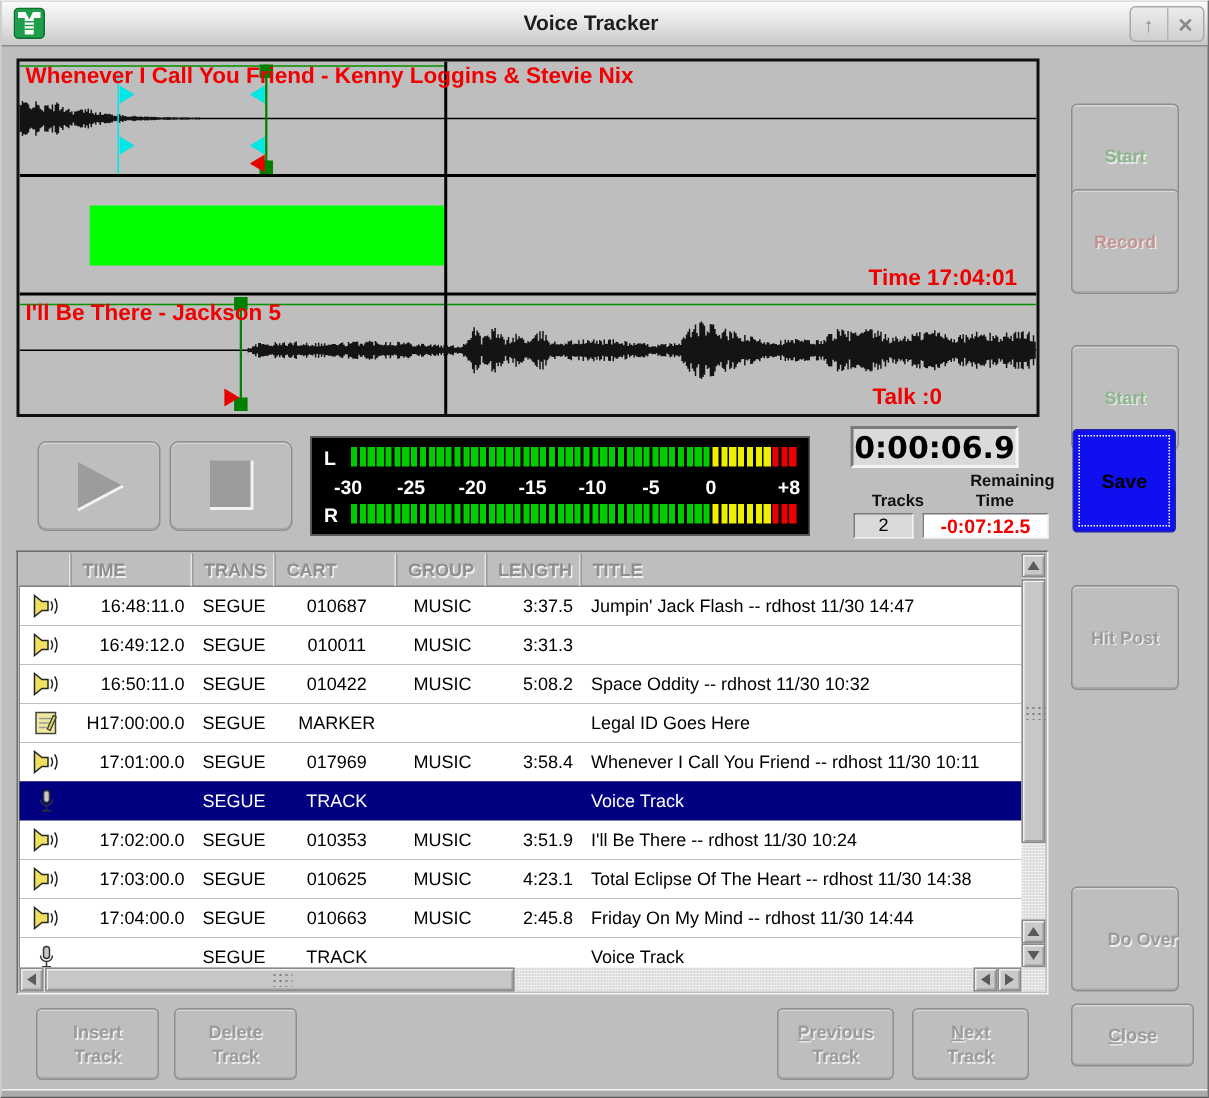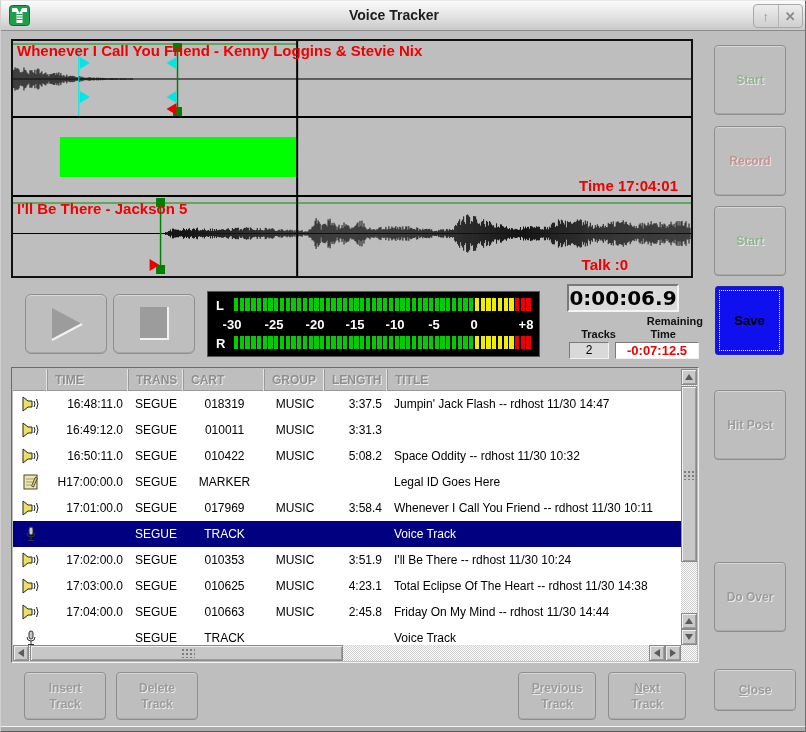--- a/index.html
+++ b/index.html
@@ -82,21 +82,21 @@
   .thumb{position:absolute;background:#C7C7C7;border:1px solid #8a8a8a;box-sizing:border-box;
     box-shadow:inset 1px 1px 0 #EFEFEF, inset -1px -1px 0 #9c9c9c;}
   .grip{position:absolute;width:14px;height:10px;
     background-image:radial-gradient(#7d7d7d 30%,transparent 32%);background-size:4px 4px;}
   
   .btn{position:absolute;background:#BEBEBE;border:1px solid #8E8E8E;border-radius:4px;
     box-shadow:inset 0 1px 0 #D6D6D6, inset 0 -1px 0 #A8A8A8;
     display:flex;align-items:center;justify-content:center;text-align:center;
     font-weight:bold;font-size:12px;line-height:1.35;}
   .emboss{color:#9B9B9B;text-shadow:1px 1px 0 #EDEDED;}
-  .tint-green{color:#8FB48F;text-shadow:1px 1px 0 #E6EFE6;}
+  .tint-green{color:#8FB48F;text-shadow:1px 1px 0 #E6EFE6;margin-top:24px;}
   .tint-red{color:#C29595;text-shadow:1px 1px 0 #F0E4E4;}
   .save-btn{position:absolute;background:var(--accent_save);border:1px solid #2222AA;border-radius:3px;
     display:flex;align-items:center;justify-content:center;color:#000;font-weight:bold;font-size:13px;text-align:center;}
   .save-btn::after{content:"";position:absolute;inset:3px;border:1px dotted #FFF;}
   .u{text-decoration:underline;}
   .bottom-bevel{position:absolute;left:0;bottom:4px;width:100%;height:1px;background:#F2F2F2;}
   .bottom-shade{position:absolute;left:0;bottom:0;width:100%;height:4px;background:#ABABAB;}
 </style>
 </head>
 <body>
@@ -211,21 +211,21 @@
     <div class="rows" id="rows">
         <div class="lrow">
     <div class="c c-icon">
             <svg width="17" height="16" viewBox="0 0 17 16">
               <polygon points="10,5 6,5 1,1 1,15 6,11 10,11" fill="#F0E060" stroke="#222" stroke-width="1"></polygon>
               <path d="M12 5 q2 3 0 6 M14.5 3 q3 5 0 10" fill="none" stroke="#222" stroke-width="1"></path>
             </svg>
           </div>
     <div class="c c-time">16:48:11.0</div>
     <div class="c c-trans">SEGUE</div>
-    <div class="c c-cart">018319</div>
+    <div class="c c-cart">010687</div>
     <div class="c c-group">MUSIC</div>
     <div class="c c-len">3:37.5</div>
     <div class="c c-title">Jumpin' Jack Flash -- rdhost 11/30 14:47</div>
   </div>
         <div class="lrow">
     <div class="c c-icon">
             <svg width="17" height="16" viewBox="0 0 17 16">
               <polygon points="10,5 6,5 1,1 1,15 6,11 10,11" fill="#F0E060" stroke="#222" stroke-width="1"></polygon>
               <path d="M12 5 q2 3 0 6 M14.5 3 q3 5 0 10" fill="none" stroke="#222" stroke-width="1"></path>
             </svg>
@@ -389,21 +389,21 @@
     </div>
   <div class="btn tint-green" style="left:713px;top:205px;width:70px;height:68px;">
       <span>Start</span>
     </div>
   <div class="save-btn" style="left:714px;top:285px;width:67px;height:67px;">
       <span>Save</span>
     </div>
   <div class="btn emboss" style="left:713px;top:389px;width:70px;height:68px;">
       <span>Hit Post</span>
     </div>
-  <div class="btn emboss" style="left:713px;top:561px;width:70px;height:68px;">
+  <div class="btn emboss" style="left:713px;top:590px;width:70px;height:68px;justify-content:flex-end;">
       <span>Do Over</span>
     </div>
 
   <div class="btn emboss" style="left:23px;top:671px;width:80px;height:46px;">
     <span><span class="u"></span><span>Insert</span><br><span>Track</span></span>
   </div>
   <div class="btn emboss" style="left:115px;top:671px;width:80px;height:46px;">
     <span><span class="u"></span><span>Delete</span><br><span>Track</span></span>
   </div>
   <div class="btn emboss" style="left:517px;top:671px;width:76px;height:46px;">

